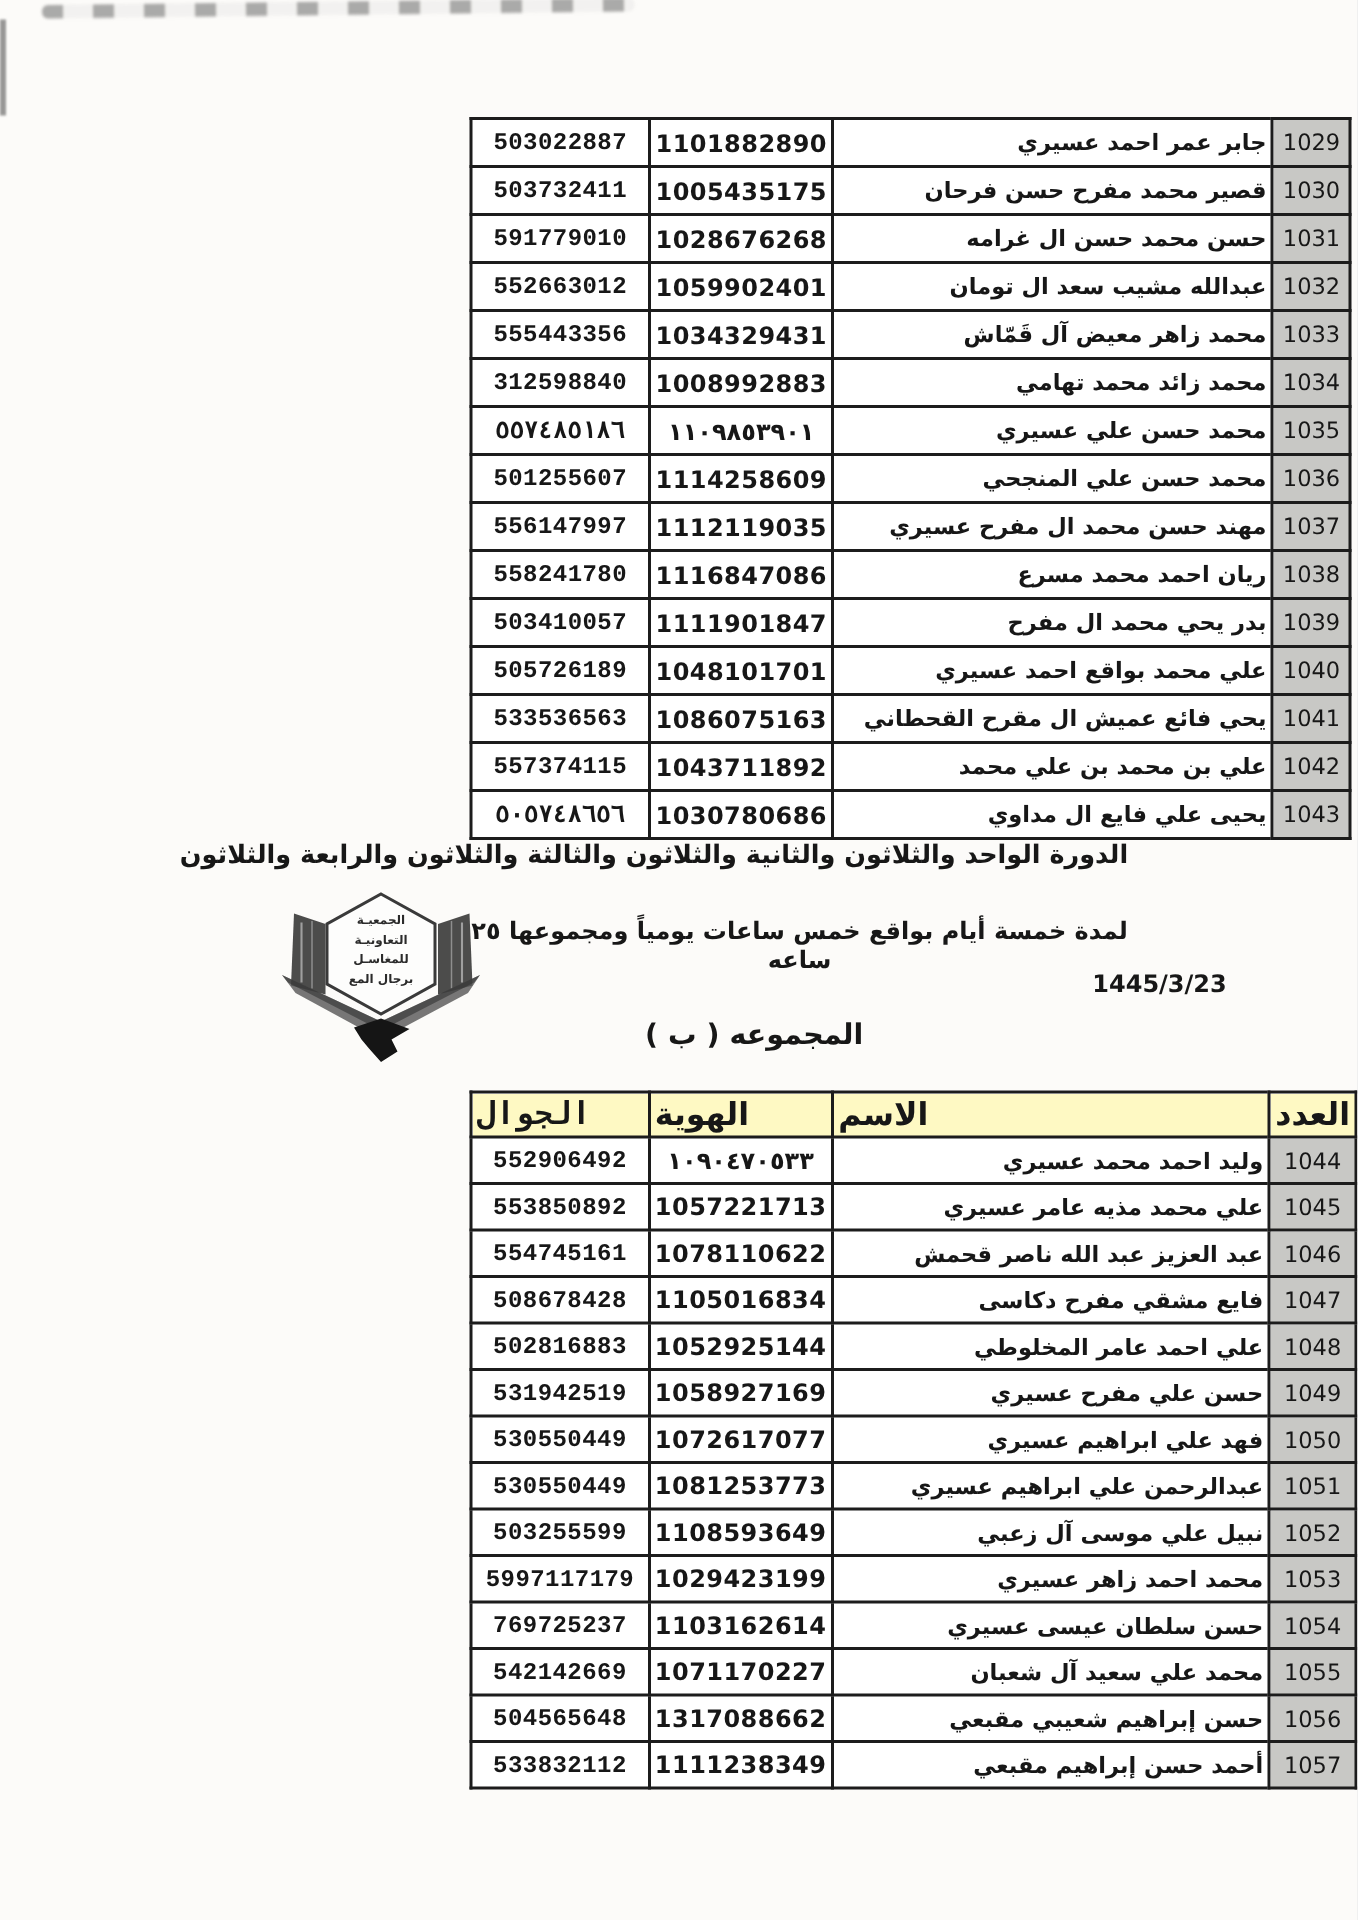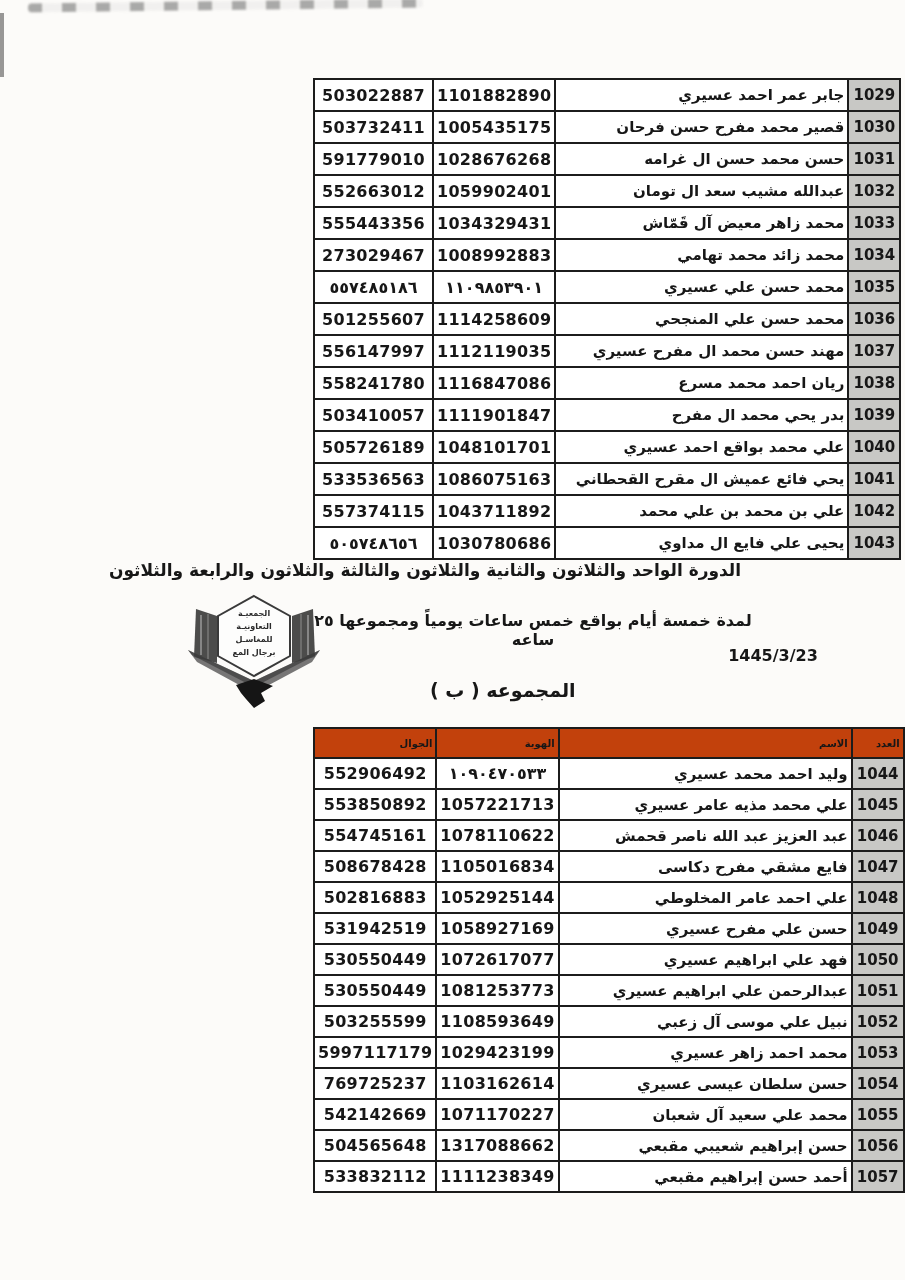--- a/index.html
+++ b/index.html
@@ -26,29 +26,29 @@
   .roster td, .roster th {
     border:2px solid #1c1c1c; padding:0 3px; overflow:hidden;
     white-space:nowrap; vertical-align:middle;
   }
   .roster-top { left:313px; top:78px; }
   .roster-top tr { height:32px; }
   .roster-bottom { left:313px; top:727px; }
   .roster-bottom tr { height:31px; }
   .roster-bottom tr.header-row { height:30px; }
 
-  .num-col   { width:44px;  background:#c8c8c5; font-weight:bold; font-size:15px; text-align:center; direction:ltr; padding:0 1px; }
+  .num-col   { width:44px;  background:#c8c8c5; font-weight:normal; font-size:15px; text-align:center; direction:ltr; padding:0 1px; }
   .name-col  { width:285px; font-weight:bold; font-size:15px; text-align:right; padding-right:4px; }
   .id-col    { width:112px; font-weight:bold; font-size:16px; text-align:center; letter-spacing:.3px;margin-left:32px; }
-  .mobile-col{ width:111px; font-weight:bold; font-size:16px; text-align:center; letter-spacing:.3px; }
-  .header-row th { background:#c2410c; font-weight:bold; font-size:10px; text-align:right; letter-spacing:0; }
+  .mobile-col{ width:111px; font-weight:bold; font-size:16px; text-align:center; letter-spacing:.3px;font-family:Liberation Mono, monospace; }
+  .header-row th { background:#fef9c3; font-weight:bold; font-size:21px; text-align:left; letter-spacing:0; }
 
   
   .session-line {
-    position:absolute; left:95px; top:560px; width:660px;
+    position:absolute; left:106px; top:560px; width:660px;
     text-align:center; direction:rtl; font-weight:bold; font-size:17px;
   }
   .duration-line {
     position:absolute; left:303px; top:611px; width:460px;
     text-align:center; direction:rtl; font-weight:bold; font-size:16px;
   }
   .session-date {
     position:absolute; left:728px; top:646px; width:90px;
     text-align:center; direction:ltr; font-weight:bold; font-size:16px;
   }
@@ -96,21 +96,21 @@
         <tr>
           <td class="num-col">1033</td>
           <td class="name-col">محمد زاهر معيض آل قَمّاش</td>
           <td class="id-col">1034329431</td>
           <td class="mobile-col">555443356</td>
         </tr>
         <tr>
           <td class="num-col">1034</td>
           <td class="name-col">محمد زائد محمد تهامي</td>
           <td class="id-col">1008992883</td>
-          <td class="mobile-col">273029467</td>
+          <td class="mobile-col">312598840</td>
         </tr>
         <tr>
           <td class="num-col">1035</td>
           <td class="name-col">محمد حسن علي عسيري</td>
           <td class="id-col">١١٠٩٨٥٣٩٠١</td>
           <td class="mobile-col">٥٥٧٤٨٥١٨٦</td>
         </tr>
         <tr>
           <td class="num-col">1036</td>
           <td class="name-col">محمد حسن علي المنجحي</td>

